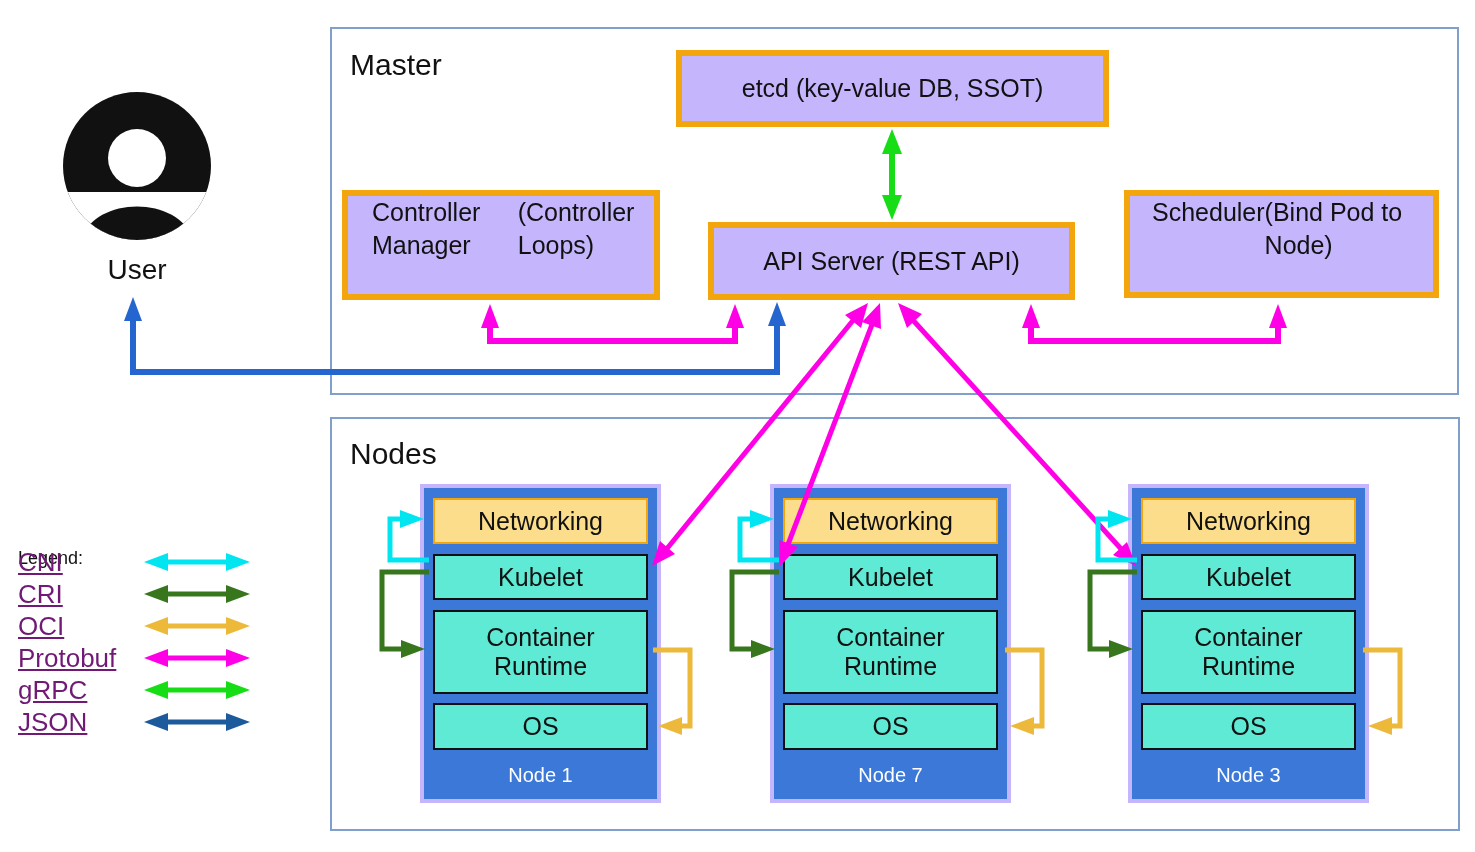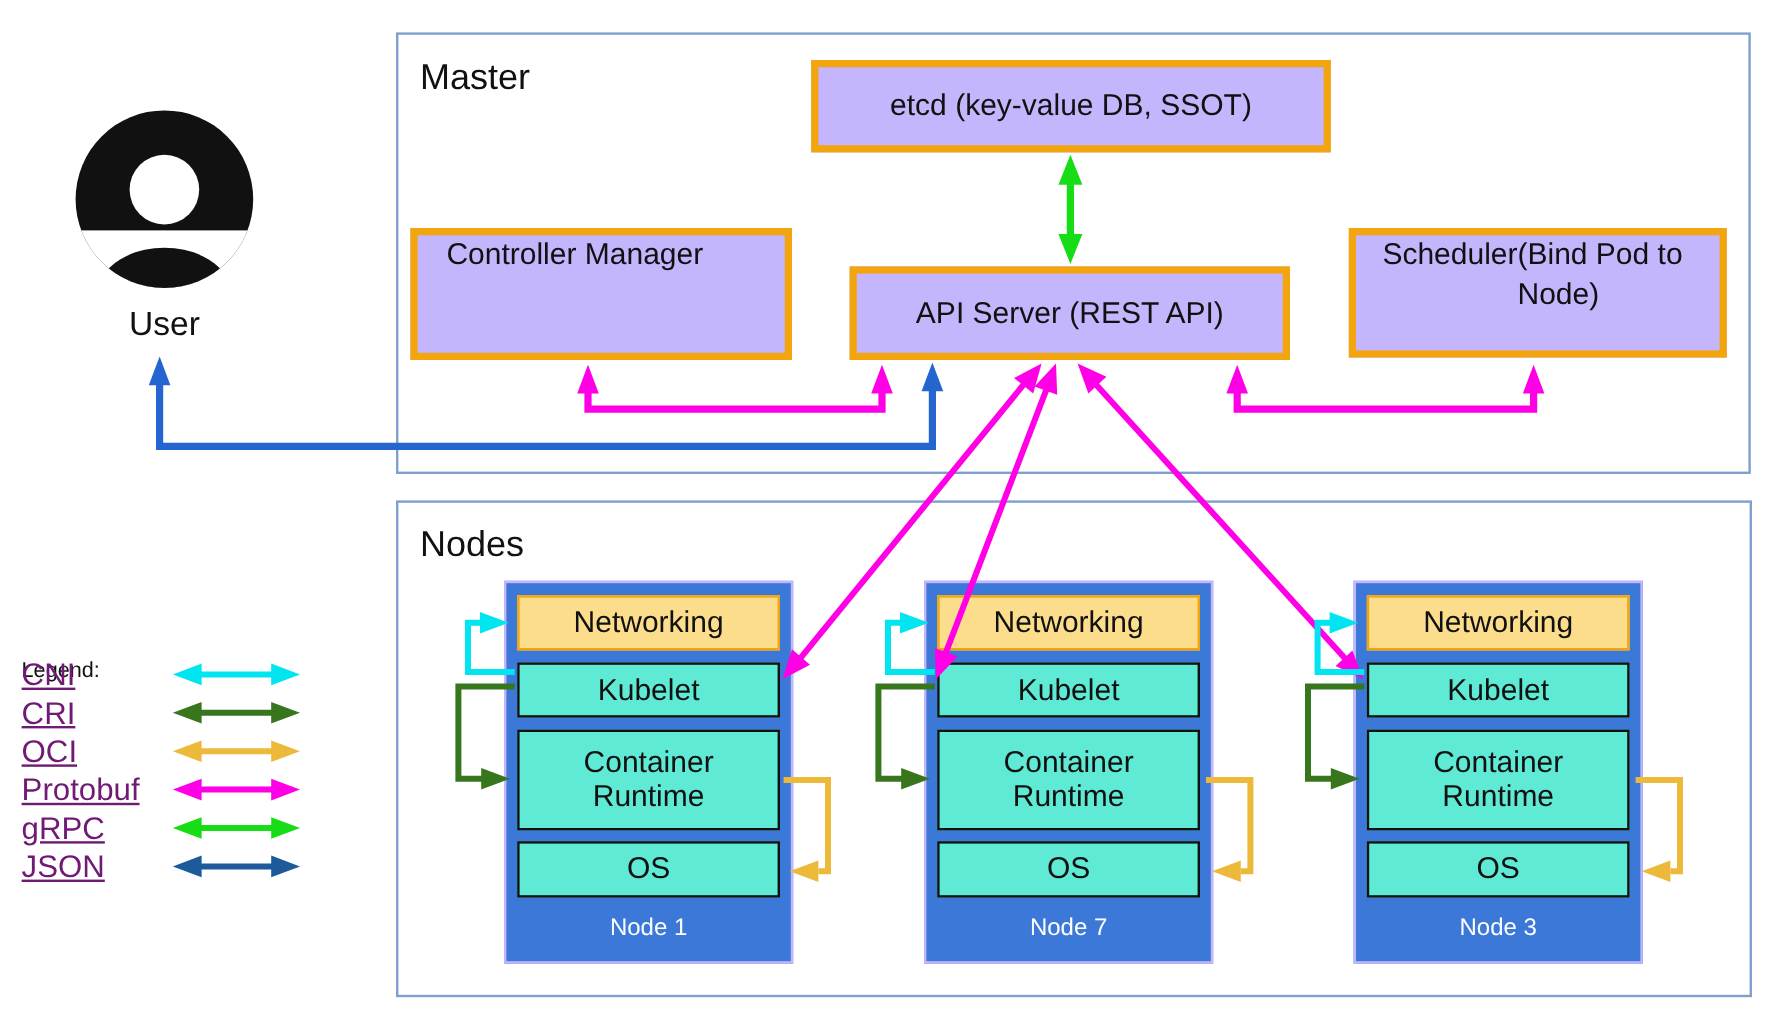--- a/index.html
+++ b/index.html
@@ -5,21 +5,21 @@
   html,body{margin:0;padding:0;background:#ffffff;}
   #canvas{
     position:relative;width:1475px;height:852px;background:#ffffff;
     font-family:"Liberation Sans",sans-serif;color:#111;overflow:hidden;
   }
   .frame{position:absolute;border:2px solid #7fa0cc;background:transparent;}
   .frame-title{position:absolute;font-size:30px;color:#111;}
   .obox{position:absolute;border:6px solid #0369a1;background:#c4b5fd;display:flex;align-items:center;box-sizing:border-box;font-size:25px;color:#111;}
   .obox.center{justify-content:center;text-align:center;}
   .obox.left2{flex-direction:row;align-items:flex-start;line-height:33px;}
-  .node{position:absolute;width:241px;height:319px;background:#3c78d8;border:2px solid #c4b5fd;box-sizing:border-box;}
+  .node{position:absolute;width:241px;height:319px;background:#3c78d8;border:4px solid #c4b5fd;box-sizing:border-box;}
   .nbox{position:absolute;left:9px;right:9px;background:#5eead4;border:2px solid #111;box-sizing:border-box;
         display:flex;align-items:center;justify-content:center;text-align:center;font-size:25px;line-height:29px;color:#111;}
   .nbox.networking{background:#fbdd8b;border:2px solid #f2a50c;}
   .node-label{position:absolute;left:0;right:0;top:276px;text-align:center;color:#fff;font-size:20px;}
   .legend-title{position:absolute;left:18px;top:508px;font-size:18px;color:#111;margin-top:40px;}
   .legend-row{position:absolute;left:18px;height:32px;display:flex;align-items:center;}
   .legend-link{font-size:26px;color:#701a75;text-decoration:underline;}
   .legend-arrow{position:absolute;left:142px;width:110px;height:24px;}
   #arrows{position:absolute;left:0;top:0;pointer-events:none;z-index:5;}
   #user-icon{position:absolute;left:60px;top:88px;}
@@ -47,20 +47,21 @@
 
   <div class="frame" style="left: 330px; top: 27px; width: 1125px; height: 364px; border-color: rgb(127, 160, 204);"></div>
   <div class="frame-title" style="left:350px;top:48px;">Master</div>
 
   <div class="obox center" style="left: 676px; top: 50px; width: 433px; height: 77px; border-color: rgb(242, 165, 12);">
     <span>etcd (key-value DB, SSOT)</span>
   </div>
 
   <div class="obox left2" style="left: 342px; top: 190px; width: 318px; height: 110px; padding-left: 24px; border-color: rgb(242, 165, 12);">
     <span>Controller Manager</span>
+    <span>(Controller Loops)</span>
   </div>
 
   <div class="obox left2" style="left: 1124px; top: 190px; width: 315px; height: 108px; padding-left: 22px; border-color: rgb(242, 165, 12);">
     <span>Scheduler</span>
     <span>(Bind Pod to Node)</span>
   </div>
 
   <div class="obox center" style="left: 708px; top: 222px; width: 367px; height: 78px; border-color: rgb(242, 165, 12);">
     <span>API Server (REST API)</span>
   </div>

